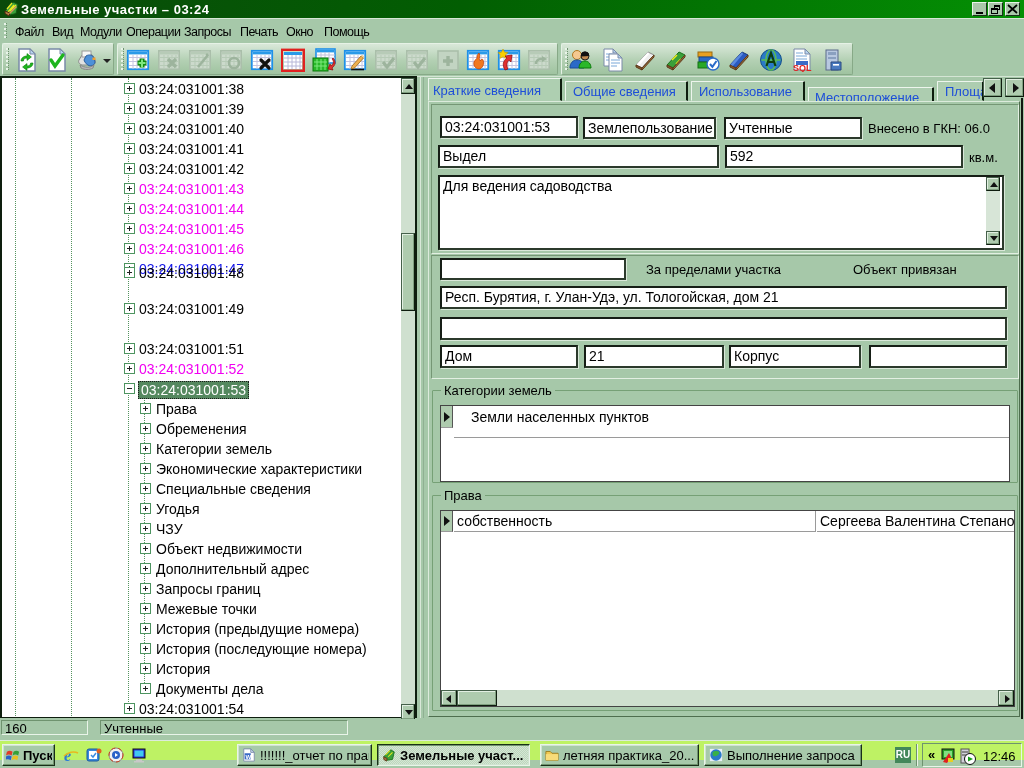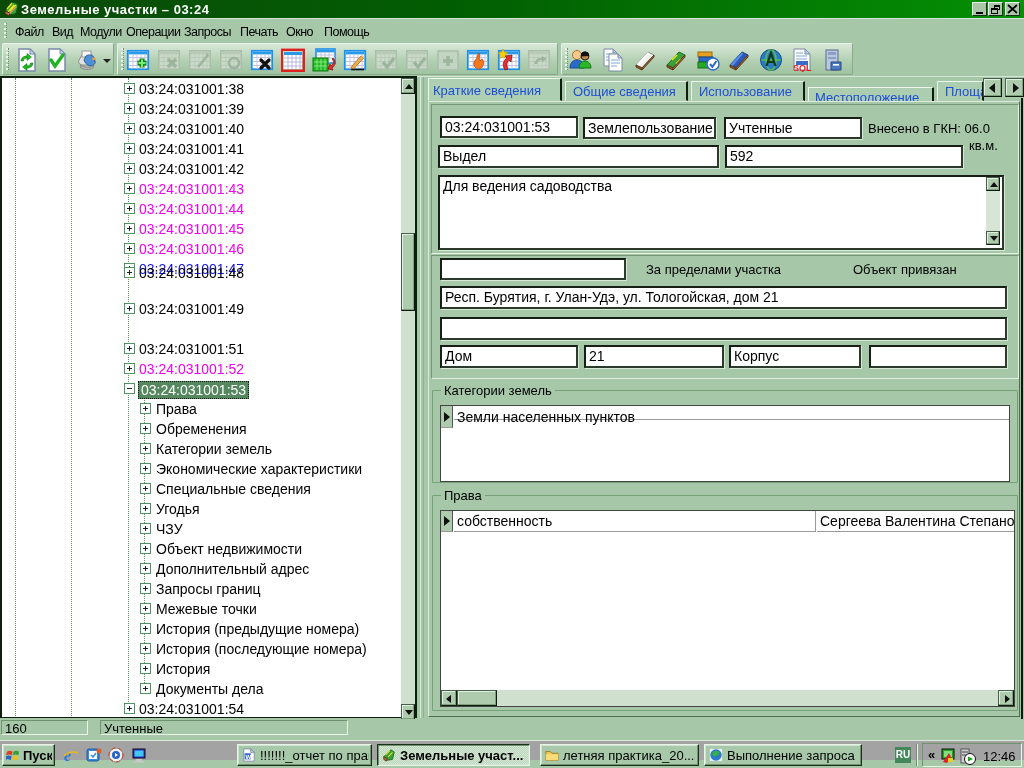--- a/index.html
+++ b/index.html
@@ -39,21 +39,21 @@
 .field { position:absolute; background:#fff; border:2px solid; border-color:#161e16 #2c3a2c #2c3a2c #161e16; box-shadow:1px 1px 0 #d9e8d9; font-size:14px; color:#000; padding:1px 0 0 3px; white-space:nowrap; overflow:hidden; }
 .label { position:absolute; font-size:13px; color:#000; white-space:nowrap; }
 fieldset.grp { position:absolute; border:1px solid #76a076; border-radius:1px; }
 fieldset.grp legend { font-size:13px; color:#000; margin-left:8px; padding:0 3px; }
 .grid { position:absolute; background:#fff; border:1px solid #444; font-size:14px; }
 .gmark { position:absolute; left:0; top:0; bottom:0; width:12px; background:#aecbae; border-right:1px solid #555; }
 
 #statusbar { left:0; top:719px; width:1024px; height:21px; background:#a6c8a9; }
 .scell { position:absolute; top:1px; height:15px; background:#a6c8a9; border:1px solid; border-color:#6f936f #e9f4e9 #e9f4e9 #6f936f; font-size:13px; padding:0px 3px; }
 
-#taskbar { left:0; top:740px; width:1024px; height:20px; background:#a3a3a3; border-top:1px solid #dcebdc; }
+#taskbar { left:0; top:740px; width:1024px; height:20px; background:#bef264; border-top:1px solid #dcebdc; }
 .tbtn { position:absolute; top:3px; height:22px; background:#a7c9aa; border:1px solid; border-color:#e9f4e9 #1a301a #1a301a #e9f4e9; box-shadow:inset -1px -1px 0 #70946f, inset 1px 1px 0 #cfe3cf; font-size:13px; color:#000; }
 .tbtn .ic { position:absolute; left:4px; top:3px; width:14px; height:14px; }
 .tbtn.pressed { border-color:#1a301a #e9f4e9 #e9f4e9 #1a301a; box-shadow:inset 1px 1px 0 #70946f, inset -1px -1px 0 #cfe3cf; background-image:repeating-conic-gradient(#d5e6d5 0% 25%, #bcd6bc 25% 50%); background-size:2px 2px; }
 .tbtn .tx { position:absolute; left:22px; top:3px; right:2px; white-space:nowrap; overflow:hidden; }
 </style>
 </head>
 <body>
 <div class="abs" id="titlebar"></div>
 <svg class="abs" style="left:3px; top:1px; width:16px; height:16px;" viewBox="0 0 16 16">
     <path d="M2 10L10 1l5 2.5-2 9-6 1.5z" fill="#3aa03a" stroke="#145a14"></path>
@@ -436,21 +436,21 @@
       <div class="arrow" style="left:7px; top:4px; border-top:5px solid transparent; border-bottom:5px solid transparent; border-left:6px solid #111;"></div>
     </div>
 <div id="tabcontent">
  <div class="panel3d" style="left:2px; top:2px; width:588px; height:150px;"></div>
  <div class="field" style="left:11px; top:14px; width:138px; height:22px;">03:24:031001:53</div>
  <div class="field" style="left:154px; top:15px; width:133px; height:22px;">Землепользование</div>
  <div class="field" style="left:295px; top:15px; width:138px; height:22px;">Учтенные</div>
  <div class="label" style="left:439px; top:19px;">Внесено в ГКН: 06.0</div>
  <div class="field" style="left:9px; top:43px; width:281px; height:23px;">Выдел</div>
  <div class="field" style="left:296px; top:43px; width:238px; height:23px;">592</div>
- <div class="label" style="left:540px; top:36px;">кв.м.</div>
+ <div class="label" style="left:540px; top:48px;">кв.м.</div>
  <div class="field" style="left:9px; top:73px; width:566px; height:75px;">Для ведения садоводства</div>
  <div class="sbtn" style="left:557px; top:75px; width:14px; height:14px;">
         <div class="arrow" style="left:3px; top:4px; border-left:4px solid transparent; border-right:4px solid transparent; border-bottom:5px solid #111;"></div>
       </div>
  <div style="position:absolute; left:557px; top:89px; width:14px; height:40px; background:#d7e5d7;"></div>
  <div class="sbtn" style="left:557px; top:129px; width:14px; height:14px;">
         <div class="arrow" style="left:3px; top:4px; border-left:4px solid transparent; border-right:4px solid transparent; border-top:5px solid #111;"></div>
       </div>
 
  <div class="panel3d" style="left:2px; top:153px; width:588px; height:124px;"></div>
@@ -464,21 +464,21 @@
  <div class="field" style="left:300px; top:243px; width:132px; height:23px;">Корпус</div>
  <div class="field" style="left:440px; top:243px; width:138px; height:23px;"></div>
 
  <fieldset class="grp" style="left:3px; top:281px; width:586px; height:100px;">
         <legend>Категории земель</legend>
       </fieldset>
  <div class="grid" style="left:11px; top:303px; width:570px; height:77px;">
   <div class="gmark" style="height:22px; bottom:auto; border-bottom:1px solid #9a9a9a;">
           <div class="arrow" style="left:3px; top:6px; border-top:5px solid transparent; border-bottom:5px solid transparent; border-left:6px solid #111;"></div>
         </div>
-  <div style="position:absolute; left:13px; top:0; right:0; height:14px; border-bottom:1px solid #9a9a9a; padding:3px 0 0 3px;">Земли населенных пунктов</div>
+  <div style="position:absolute; left:13px; top:0; right:0; height:32px; border-bottom:1px solid #9a9a9a; padding:3px 0 0 17px;">Земли населенных пунктов</div>
  </div>
 
  <fieldset class="grp" style="left:3px; top:386px; width:586px; height:223px;">
         <legend>Права</legend>
       </fieldset>
  <div class="grid" style="left:11px; top:408px; width:575px; height:197px;">
   <div class="gmark" style="height:21px; bottom:auto; border-bottom:1px solid #9a9a9a;">
           <div class="arrow" style="left:3px; top:5px; border-top:5px solid transparent; border-bottom:5px solid transparent; border-left:6px solid #111;"></div>
         </div>
   <div style="position:absolute; left:13px; top:0; width:362px; height:21px; border-bottom:1px solid #9a9a9a; border-right:1px solid #9a9a9a; padding:2px 0 0 3px;">собственность</div>

